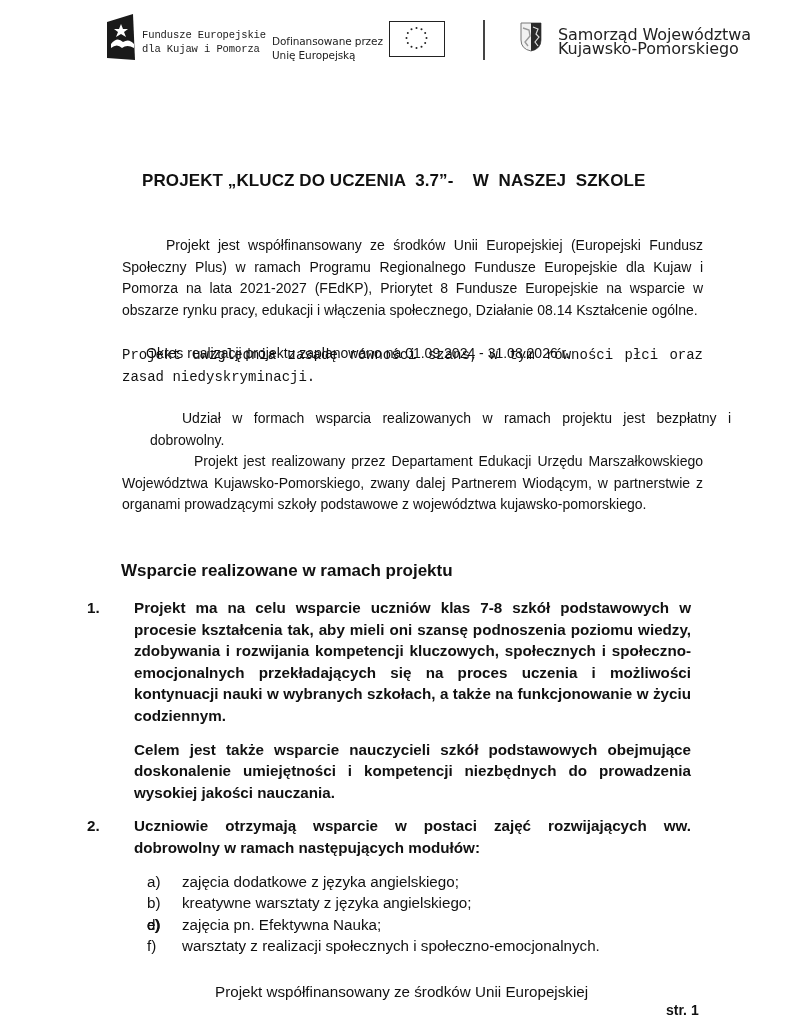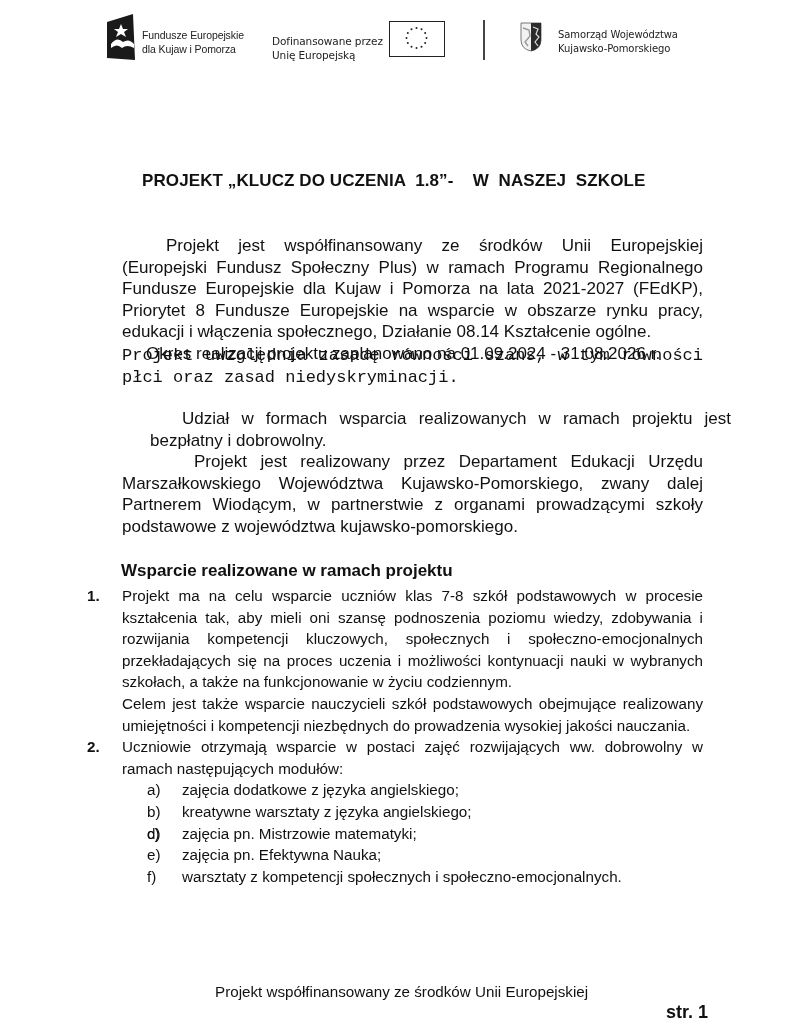--- a/index.html
+++ b/index.html
@@ -2,57 +2,57 @@
 <html><head>
   <meta charset="utf-8">
   <style>
     html, body { margin: 0; padding: 0; background: #ffffff; }
     body { width: 800px; height: 1034px; position: relative; overflow: hidden;
            font-family: "Liberation Sans", sans-serif; color: #111111; }
 
     
     .logo-bar { position: absolute; top: 14px; left: 0; width: 800px; height: 52px; }
     .fe-logo { position: absolute; left: 107px; top: 0; width: 28px; height: 46px; }
-    .fe-text { position: absolute; left: 142px; top: 14px; font-family: Liberation Sans, sans-serif;
+    .fe-text { position: absolute; left: 142px; top: 14px; font-family: Liberation Mono, monospace;
                font-size: 10.5px; line-height: 14px; color: #222; letter-spacing: -0.1px; }
     .dof-text { position: absolute; left: 272px; top: 20px; font-family: "DejaVu Sans", sans-serif;
                 font-size: 10.5px; line-height: 14px; color: #222; width: 112px; letter-spacing: -0.1px; }
     .eu-flag { position: absolute; left: 389px; top: 7px; width: 56px; height: 36px;
                border: 1.5px solid #222; box-sizing: border-box; }
     .divider { position: absolute; left: 483px; top: 6px; width: 1.5px; height: 40px; background: #444; }
     .crest { position: absolute; left: 520px; top: 8px; width: 22px; height: 30px; }
     .skp-text { position: absolute; left: 558px; top: 14px; font-family: "DejaVu Sans", sans-serif;
-                font-size: 10px; line-height: 14px; color: #222; letter-spacing: -0.1px; }
+                font-size: 16px; line-height: 14px; color: #222; letter-spacing: -0.1px; }
 
     
     .title { position: absolute; left: 142px; top: 171px; font-weight: bold; font-size: 17px;
              letter-spacing: 0.1px; white-space: pre; }
 
     
-    .para { position: absolute; left: 122px; width: 581px; font-size: 17px; line-height: 21.6px;
+    .para { position: absolute; left: 122px; width: 581px; font-size: 14px; line-height: 21.6px;
             text-align: justify; }
     .p1 { top: 235px; text-indent: 44px; }
     .p2 { top: 343px; text-indent: 24px; }
     .p3 { top: 345px; font-family: Liberation Mono, monospace; }
     .p4 { top: 408px; text-indent: 32px; margin-left: 28px; }
     .p5 { top: 451px; text-indent: 72px; }
 
     .section-heading { position: absolute; left: 121px; top: 561px; font-weight: bold; font-size: 17px; }
 
     .num-list { position: absolute; left: 87px; top: 585px; width: 616px; font-size: 15.2px; line-height: 21.6px; }
     .num-item { position: relative; padding-left: 35px; text-align: justify; }
     .num-marker { position: absolute; left: 0; top: 0; font-weight: bold; }
-    .num-item p { margin: 0; }
+    .num-item p { margin: 12px; font-weight: bold; }
 
     .alpha-list { margin: 0; padding: 0; list-style: none; text-align: left; }
     .alpha-item { position: relative; padding-left: 95px; }
     .alpha-marker { position: absolute; left: 60px; top: 0; }
 
     .footer-text { position: absolute; left: 215px; top: 983px; font-size: 15.2px; }
-    .page-num { position: absolute; left: 666px; top: 1002px; font-size: 18px; font-weight: bold; }
+    .page-num { position: absolute; left: 666px; top: 1002px; font-size: 14px; font-weight: bold; }
   </style>
 </head>
 <body>
 
 <div class="logo-bar">
   <svg class="fe-logo" viewBox="0 0 28 46">
     <path d="M0 8 L26 0 L28 46 L0 44 Z" fill="#1a1a1a"></path>
     <polygon points="14,10 16,15 21,15 17,18 19,23 14,20 9,23 11,18 7,15 12,15" fill="#ffffff"></polygon>
     <path d="M4 30 Q10 22 16 28 Q22 24 27 30 L27 34 Q20 30 15 34 Q10 29 4 34 Z" fill="#ffffff"></path>
   </svg>
@@ -91,61 +91,60 @@
     <path d="M11 1 L21 1 L21 18 Q21 27 11 29 Z" fill="#2a2a2a"></path>
     <path d="M3 6 L9 8 L10 14 L5 20 L8 24" fill="none" stroke="#999" stroke-width="1.4"></path>
     <path d="M13 5 L18 7 L16 12 L19 15 L15 20 L18 24" fill="none" stroke="#dddddd" stroke-width="1.2"></path>
   </svg>
   <div class="skp-text">
     <div>Samorząd Województwa</div>
     <div>Kujawsko-Pomorskiego</div>
   </div>
 </div>
 
-<div class="title">PROJEKT „KLUCZ DO UCZENIA  1.8”-    W  NASZEJ  SZKOLE</div>
+<div class="title">PROJEKT „KLUCZ DO UCZENIA  3.7”-    W  NASZEJ  SZKOLE</div>
 
 <div class="para p1">Projekt jest współfinansowany ze środków Unii Europejskiej (Europejski Fundusz Społeczny Plus) w ramach Programu Regionalnego Fundusze Europejskie dla Kujaw i Pomorza na lata 2021-2027 (FEdKP), Priorytet 8 Fundusze Europejskie na wsparcie w obszarze rynku pracy, edukacji i włączenia społecznego, Działanie 08.14 Kształcenie ogólne.</div>
 <div class="para p2">Okres realizacji projektu zaplanowano na 01.09.2024 - 31.08.2026 r.</div>
 <div class="para p3">Projekt uwzględnia zasadę równości szans, w tym równości płci oraz zasad niedyskryminacji.</div>
 <div class="para p4">Udział w formach wsparcia realizowanych w ramach projektu jest bezpłatny i dobrowolny.</div>
 <div class="para p5">Projekt jest realizowany przez Departament Edukacji Urzędu Marszałkowskiego Województwa Kujawsko-Pomorskiego, zwany dalej Partnerem Wiodącym, w partnerstwie z organami prowadzącymi szkoły podstawowe z województwa kujawsko-pomorskiego.</div>
 
 <div class="section-heading">Wsparcie realizowane w ramach projektu</div>
 
 <div class="num-list">
   <div class="num-item">
     <span class="num-marker">1.</span>
     <p>Projekt ma na celu wsparcie uczniów klas 7-8 szkół podstawowych w procesie kształcenia tak, aby mieli oni szansę podnoszenia poziomu wiedzy, zdobywania i rozwijania kompetencji kluczowych, społecznych i społeczno-emocjonalnych przekładających się na proces uczenia i możliwości kontynuacji nauki w wybranych szkołach, a także na funkcjonowanie w życiu codziennym.</p>
-    <p>Celem jest także wsparcie nauczycieli szkół podstawowych obejmujące realizowany umiejętności i  kompetencji niezbędnych do prowadzenia wysokiej jakości nauczania.</p>
+    <p>Celem jest także wsparcie nauczycieli szkół podstawowych obejmujące doskonalenie umiejętności i  kompetencji niezbędnych do prowadzenia wysokiej jakości nauczania.</p>
   </div>
   <div class="num-item">
     <span class="num-marker">2.</span>
     <p>Uczniowie otrzymają wsparcie w postaci zajęć rozwijających ww. dobrowolny w ramach następujących modułów:</p>
   </div>
   <ul class="alpha-list">
     <li class="alpha-item">
       <span class="alpha-marker">a)</span>
       <span>zajęcia dodatkowe z języka angielskiego;</span>
     </li>
     <li class="alpha-item">
       <span class="alpha-marker">b)</span>
       <span>kreatywne warsztaty z języka angielskiego;</span>
     </li>
     <li class="alpha-item">
       <span class="alpha-marker">c)</span>
     </li>
     <li class="alpha-item">
       <span class="alpha-marker">d)</span>
-      <span>zajęcia pn. Mistrzowie matematyki;</span>
     </li>
     <li class="alpha-item">
       <span class="alpha-marker">e)</span>
       <span>zajęcia pn. Efektywna Nauka;</span>
     </li>
     <li class="alpha-item">
       <span class="alpha-marker">f)</span>
-      <span>warsztaty z kompetencji społecznych i społeczno-emocjonalnych.</span>
+      <span>warsztaty z realizacji społecznych i społeczno-emocjonalnych.</span>
     </li>
   </ul>
 </div>
 
 <div class="footer-text">Projekt współfinansowany ze środków Unii Europejskiej</div>
 <div class="page-num">str. 1</div>
 
 </body></html>

